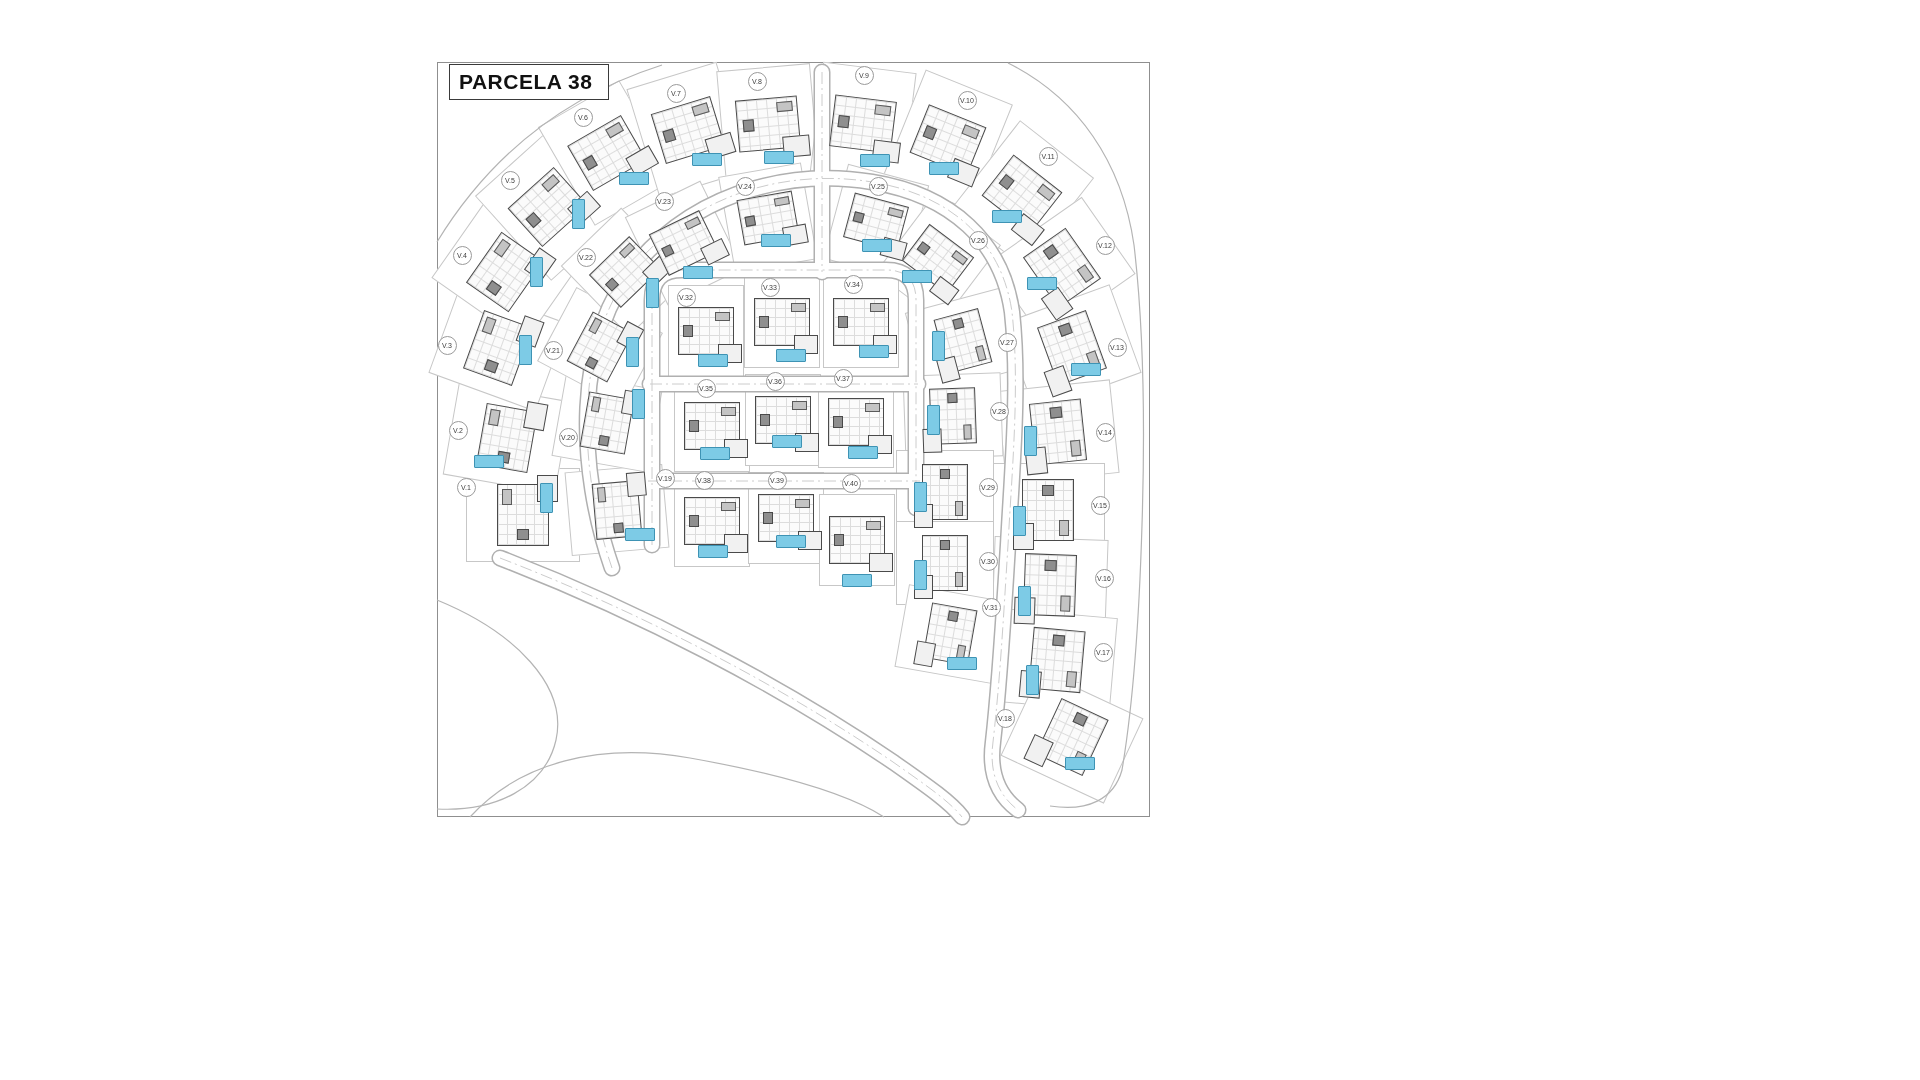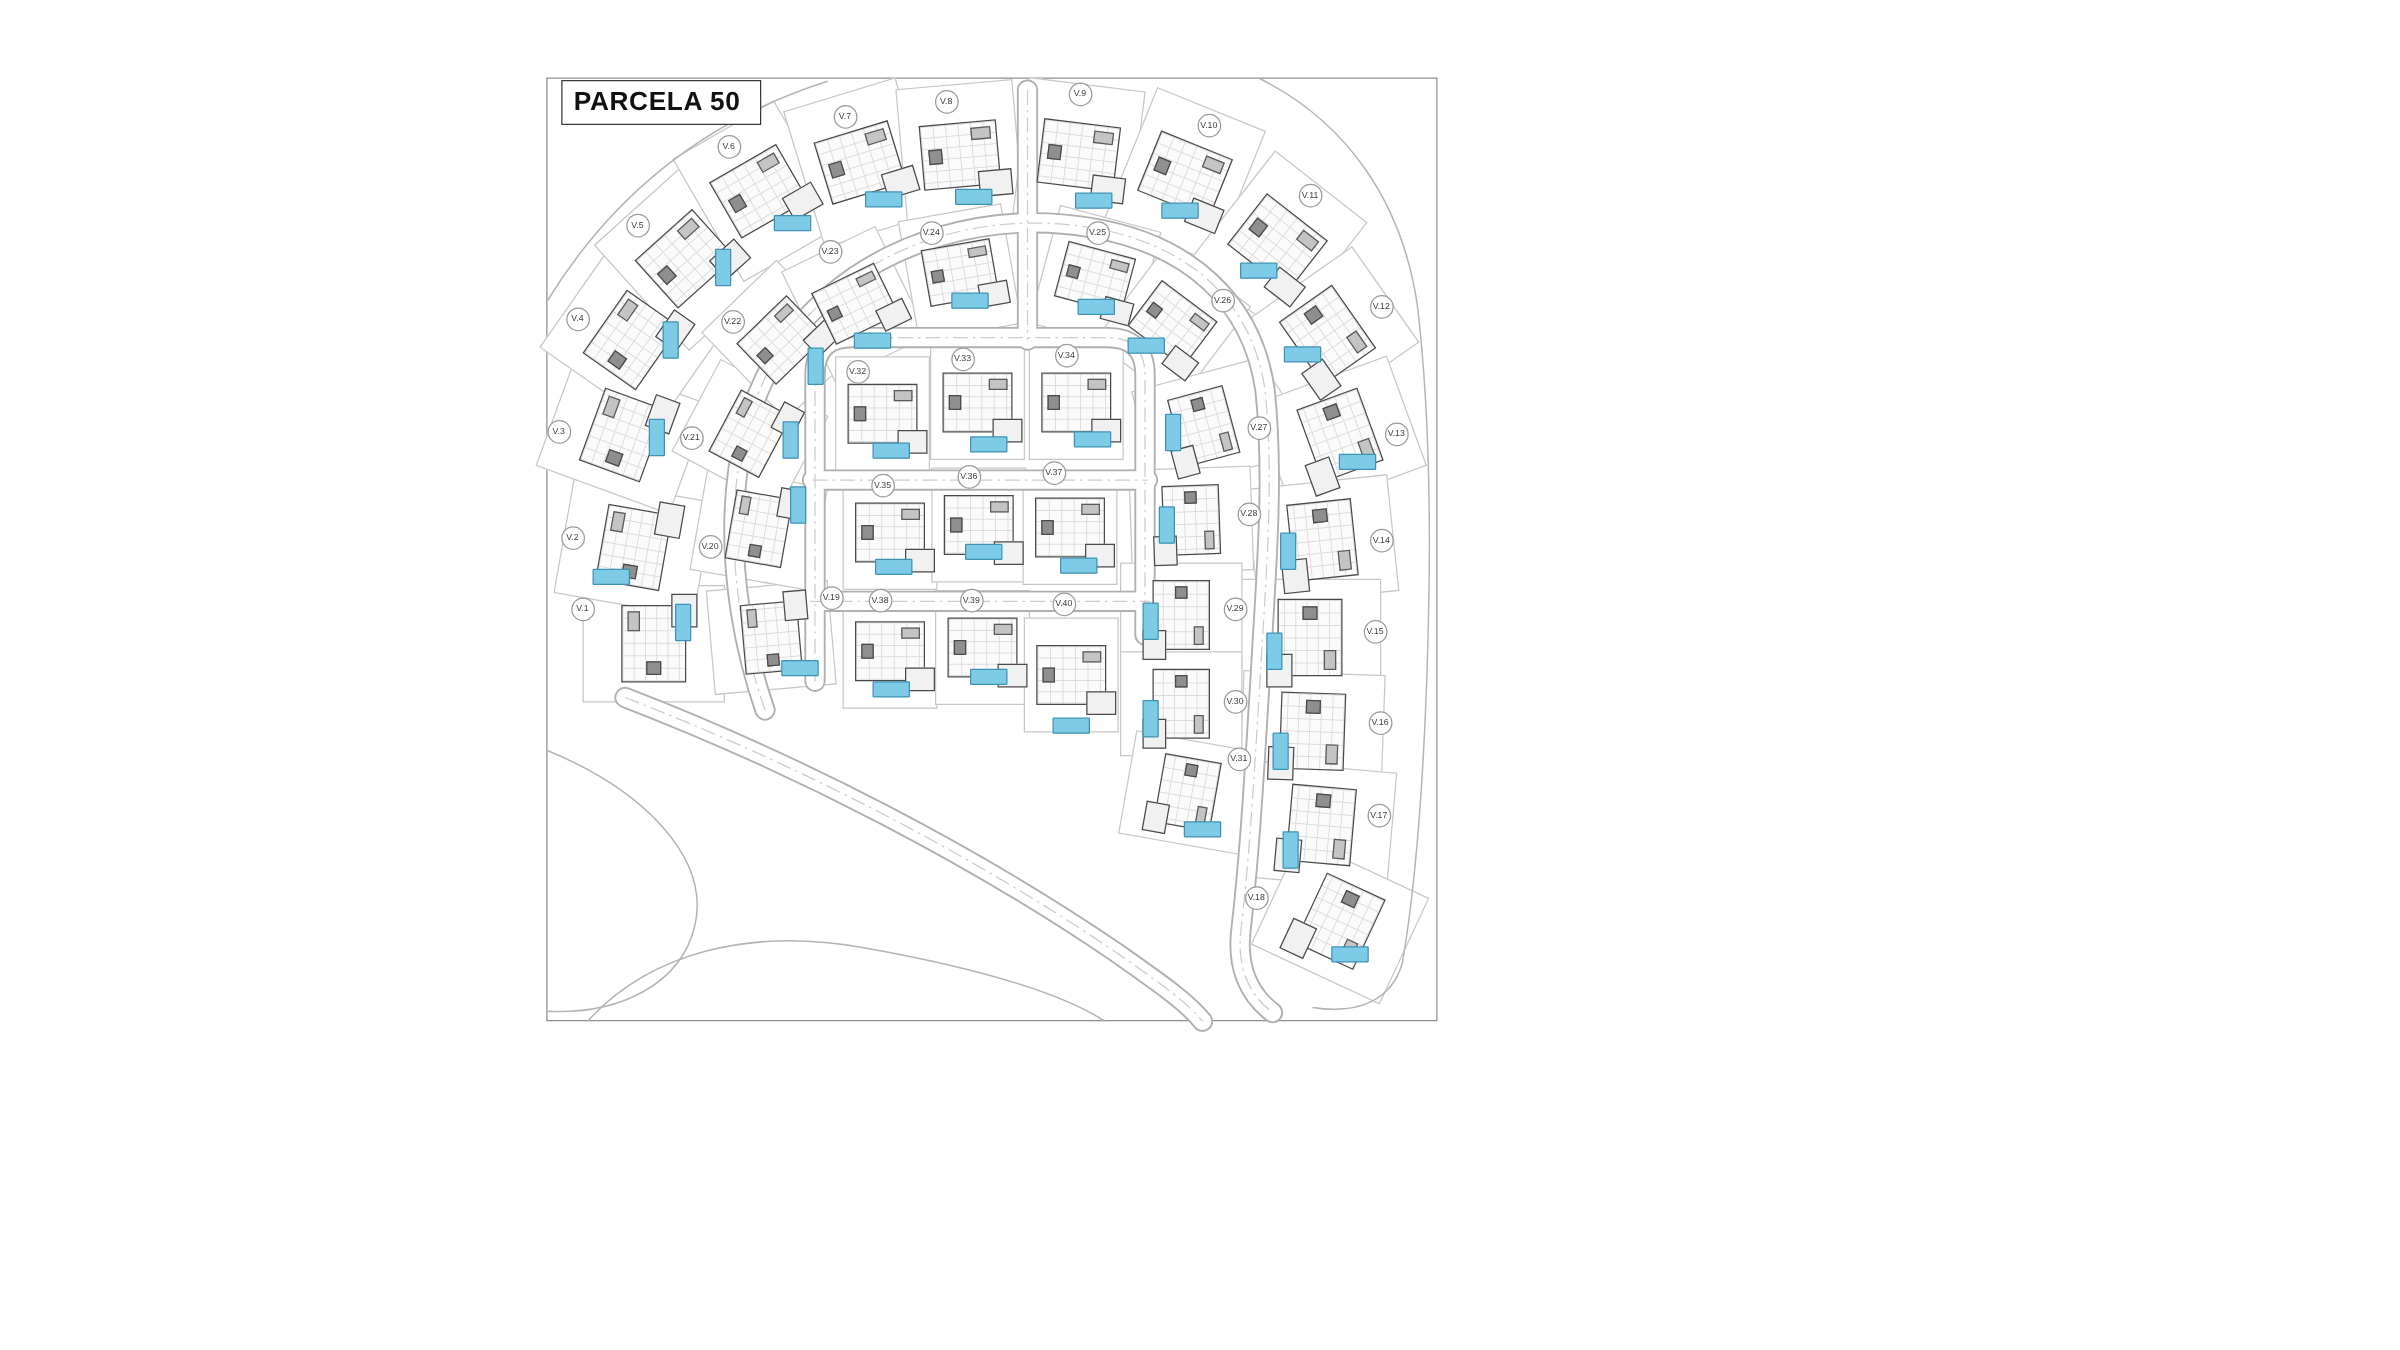--- a/index.html
+++ b/index.html
@@ -380,16 +380,16 @@
       <div class="vlabel" style="left: 767.5px; top: 470.5px;">V.39</div>
       <div class="house" style="width: 56px; height: 48px; left: 829px; top: 516px; transform: rotate(0deg);">
         <div class="wing"></div>
       </div>
       <div class="pool" style="width: 30px; height: 13px; left: 842px; top: 573.5px;"></div>
       <div class="vlabel" style="left: 841.5px; top: 473.5px;">V.40</div>
     </div>
 
   <div class="sheet-frame"></div>
   <div class="title-box">
-    <span>PARCELA 50</span>
+    <span>PARCELA 38</span>
   </div>
 
 </div>
 
 </body></html>

